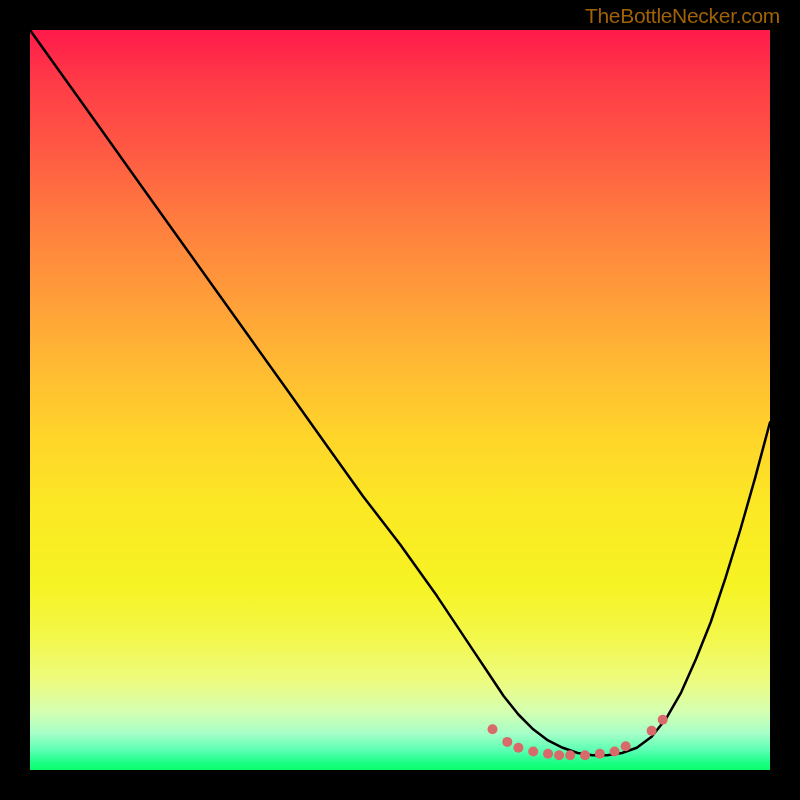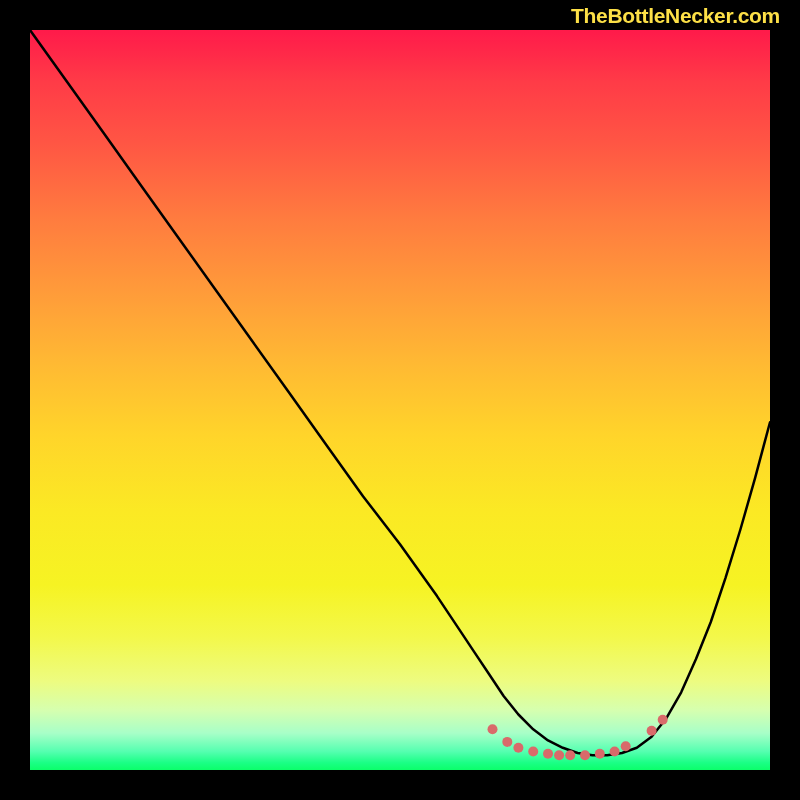--- a/index.html
+++ b/index.html
@@ -14,23 +14,23 @@
   .outer {
     position: absolute;
     top: 0; left: 0;
     width: 800px; height: 800px;
     background: #000;
   }
   .attribution {
     position: absolute;
     top: 4px;
     right: 20px;
-    color: #fde047;
+    color: #a16207;
     font-size: 21px;
-    font-weight: bold;
+    font-weight: normal;
     letter-spacing: -0.3px;
   }
   .plot {
     position: absolute;
     top: 30px;
     left: 30px;
     width: 740px;
     height: 740px;
     background: linear-gradient(to bottom,
       #ff1a4a 0%,

